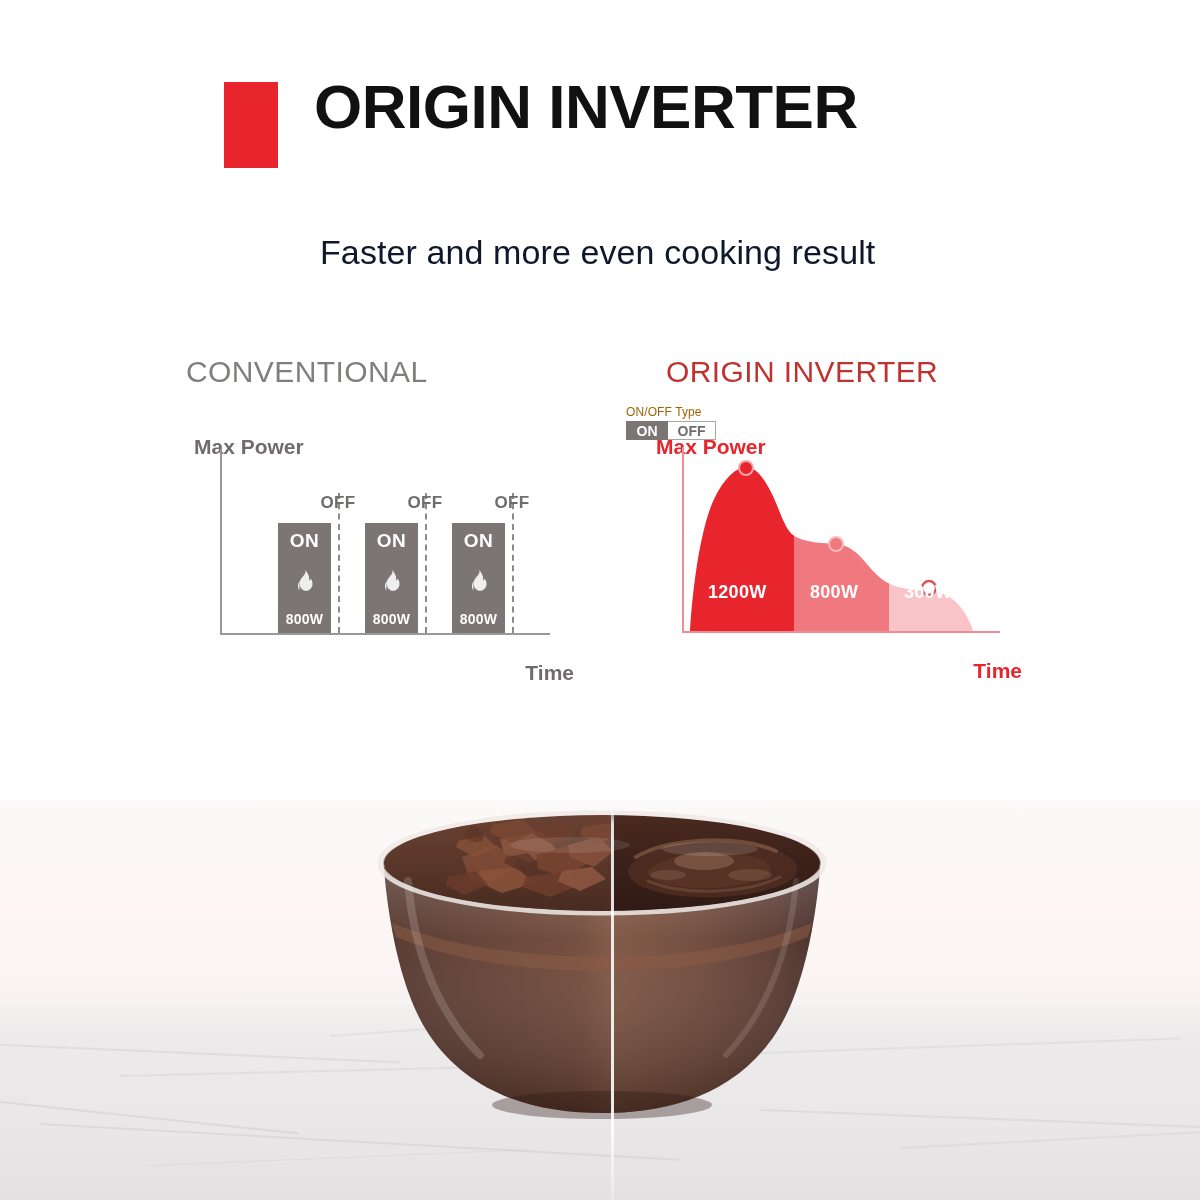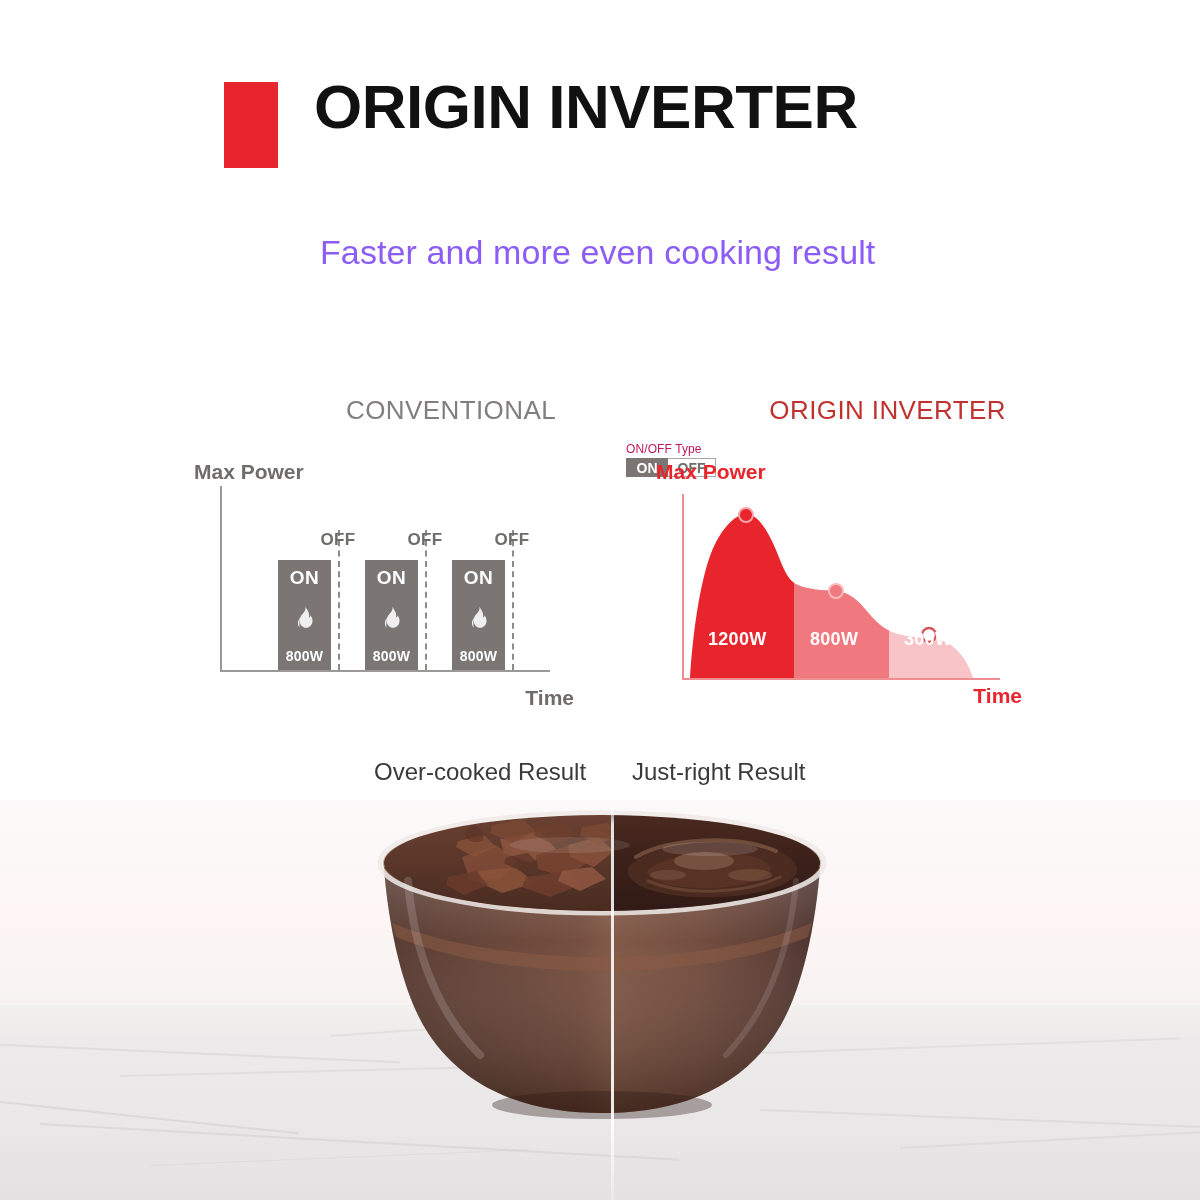--- a/index.html
+++ b/index.html
@@ -17,44 +17,43 @@
     position:absolute;left:224px;top:82px;width:54px;height:86px;
     background:#e8242c;
   }
   .title-wrap{position:absolute;left:314px;top:76px;width:760px;}
   .title-line{
     font-size:62px;font-weight:bold;color:#111111;
     letter-spacing:-0.5px;line-height:0.99;white-space:nowrap;
   }
   .subtitle{
     position:absolute;left:320px;top:233px;width:780px;
-    font-size:34px;color:#8b5cf6;font-weight:400;letter-spacing:0.1px;
+    font-size:34px;color:#0f172a;font-weight:400;letter-spacing:0.1px;
     white-space:nowrap;
   }
 
   
   .charts{position:absolute;left:0;top:355px;width:1200px;height:360px;}
 
   .panel{position:absolute;top:0;}
   .panel-conv{left:180px;width:400px;}
   .panel-inv{left:640px;width:400px;}
 
   .panel-head{
-    text-align:right;font-size:26px;letter-spacing:0.4px;font-weight:400;
+    text-align:left;font-size:30px;letter-spacing:0.4px;font-weight:400;
     white-space:nowrap;
-    margin-top:40px;
   }
   .panel-conv .panel-head{color:#817e7d;width:370px;margin-left:6px;}
   .panel-inv .panel-head{color:#c0322f;width:340px;margin-left:26px;}
 
   
   .plot{position:relative;margin-top:38px;height:250px;}
 
   .axis-label{
-    position:absolute;font-size:21px;font-weight:bold;white-space:nowrap;
+    position:absolute;font-size:21px;font-weight:bold;white-space:nowrap;margin-top:12px;
   }
   .y-label-conv{color:#6f6c6b;left:14px;top:-4px;}
   .x-label-conv{color:#6f6c6b;right:6px;top:222px;}
   .y-label-inv{color:#e8242c;left:16px;top:-4px;}
   .x-label-inv{color:#e8242c;right:18px;top:220px;}
 
   .axes-conv{position:absolute;left:40px;top:22px;width:330px;height:186px;}
   .axes-conv:before{
     content:"";position:absolute;left:0;top:0;width:2px;height:186px;background:#9b9897;
   }
@@ -77,36 +76,36 @@
     border-left:2px dashed #8d8a89;
   }
   .off-text{
     position:absolute;font-size:17px;font-weight:bold;color:#6f6c6b;
     transform:translateX(-50%);letter-spacing:0.3px;
   }
 
   
   .onoff-badge{position:absolute;left:446px;top:-22px;width:94px;}
   .onoff-caption{
-    font-size:12px;color:#be185d;letter-spacing:0.1px;margin-bottom:2px;
+    font-size:12px;color:#a16207;letter-spacing:0.1px;margin-bottom:2px;
     white-space:nowrap;font-weight:400;
   }
   .onoff-pills{display:flex;width:90px;height:19px;}
   .pill-on{
     flex:0 0 42px;background:#7b7574;color:#ffffff;font-size:14px;font-weight:bold;
     display:flex;align-items:center;justify-content:center;
   }
   .pill-off{
     flex:1;background:#ffffff;color:#6f6c6b;font-size:14px;font-weight:bold;
     display:flex;align-items:center;justify-content:center;
     border:1px solid #a9a6a5;border-left:none;box-sizing:border-box;
   }
 
   
-  .axes-inv{position:absolute;left:42px;top:30px;width:318px;height:186px;}
+  .axes-inv{position:absolute;left:42px;top:20px;width:318px;height:186px;}
   .axes-inv:before{
     content:"";position:absolute;left:0;top:0;width:2px;height:186px;background:#ef8e92;
   }
   .axes-inv:after{
     content:"";position:absolute;left:0;bottom:0;width:318px;height:2px;background:#ef8e92;
   }
   .curve-svg{position:absolute;left:2px;bottom:2px;}
   .zone-label{
     position:absolute;font-size:18px;font-weight:bold;color:#ffffff;
     letter-spacing:0.3px;white-space:nowrap;
@@ -258,24 +257,20 @@
 
           <div class="zone-label" style="left:26px;bottom:30px;">1200W</div>
           <div class="zone-label" style="left:128px;bottom:30px;">800W</div>
           <div class="zone-label" style="left:222px;bottom:30px;text-align:right;">300W</div>
         </div>
       </div>
     </div>
 
   </div>
 
-  <div class="result-labels">
-    <div class="result-label label-left">Over-cooked Result</div>
-    <div class="result-label label-right">Just-right Result</div>
-  </div>
 
   <div class="photo">
     <div class="wall"></div>
     <div class="counter">
       <div class="vein" style="left:-20px;top:38px;width:420px;height:2px;transform:rotate(2.5deg);opacity:.35;"></div>
       <div class="vein" style="left:120px;top:70px;width:520px;height:1.6px;transform:rotate(-1.4deg);opacity:.3;"></div>
       <div class="vein" style="left:0px;top:96px;width:300px;height:2.4px;transform:rotate(6deg);opacity:.45;"></div>
       <div class="vein" style="left:40px;top:118px;width:640px;height:1.8px;transform:rotate(3.2deg);opacity:.4;"></div>
       <div class="vein" style="left:620px;top:52px;width:560px;height:1.6px;transform:rotate(-2deg);opacity:.3;"></div>
       <div class="vein" style="left:760px;top:104px;width:440px;height:2px;transform:rotate(2.2deg);opacity:.35;"></div>

